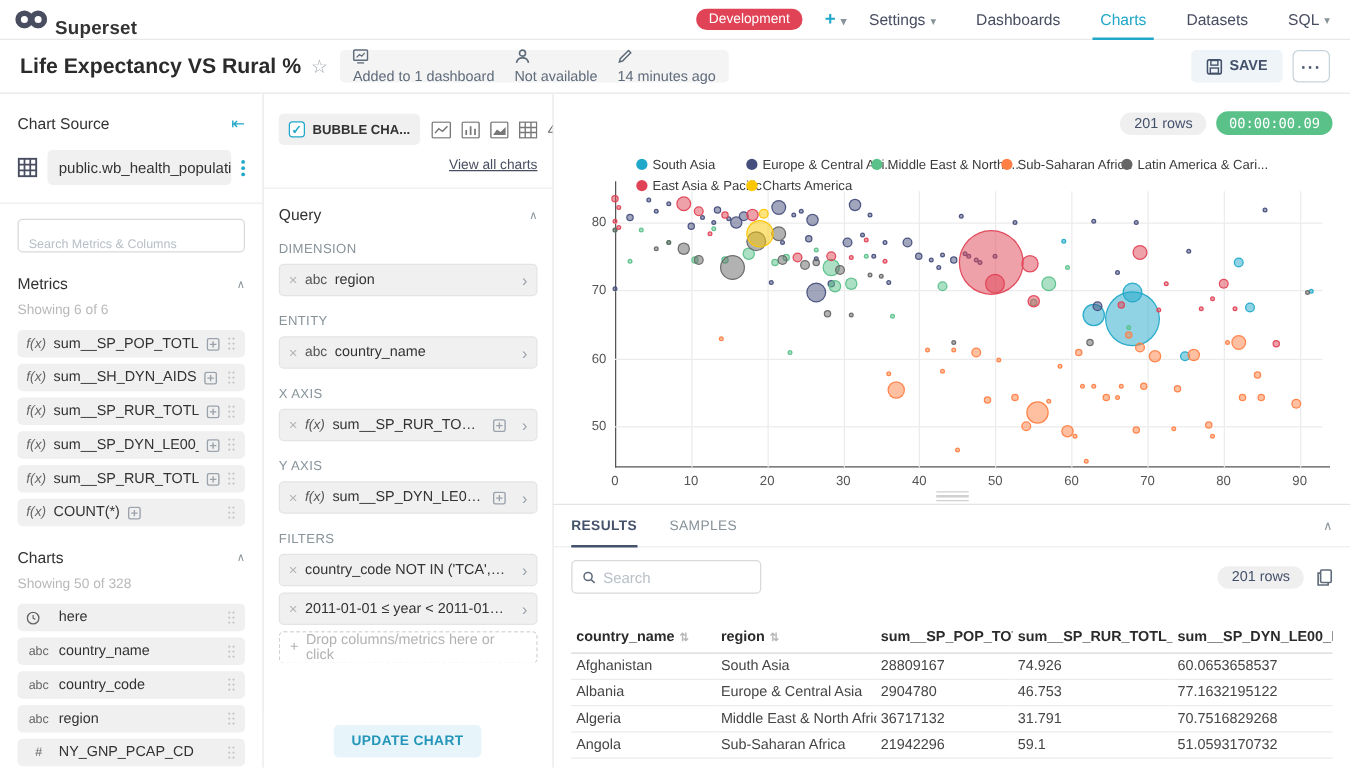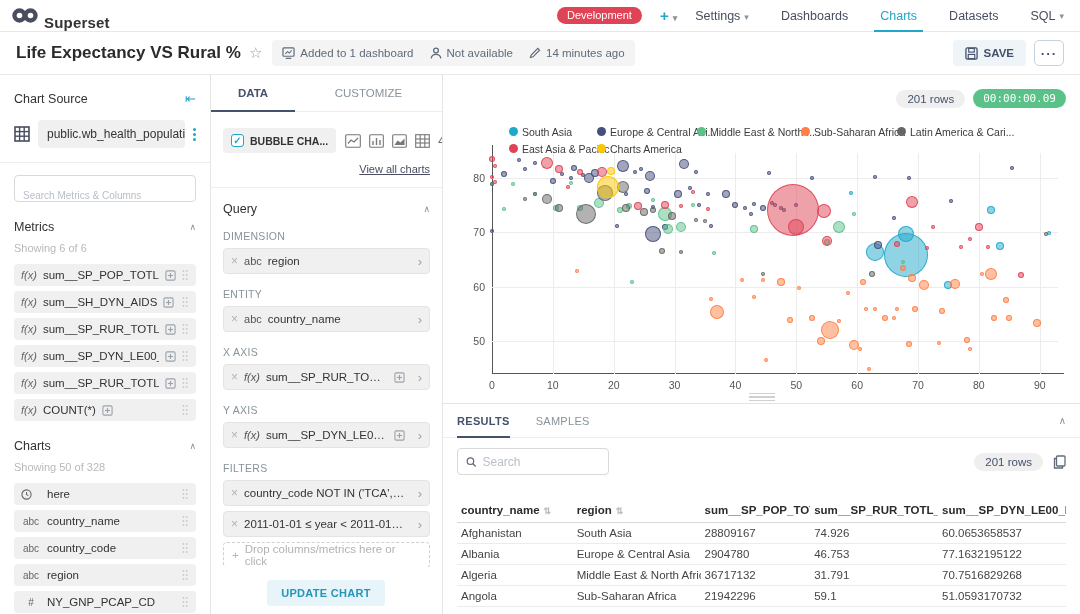--- a/index.html
+++ b/index.html
@@ -22,21 +22,21 @@
   #plus-btn { color:#20a7c9; font-size:15px; font-weight:bold; cursor:pointer; }
   #settings { font-size:12.5px; cursor:pointer; }
 
   
   #titlebar { position:absolute; left:0; top:32px; width:1080px; height:43px; background:#fff;
     border-bottom:1px solid #e8e8e8; display:flex; align-items:center; padding:0 16px; z-index:29; }
   #page-title { font-size:17px; font-weight:bold; color:#2b2b2b; }
   #fav-star { color:#9aa2ab; font-size:15px; margin:0 10px 0 8px; cursor:pointer; }
   #badge-bar { background:#f4f4f4; border-radius:4px; height:26px; display:flex; align-items:center;
     padding:0 10px; gap:16px; color:#5f6b7a; font-size:11.5px; }
-  .badge-item { display:flex; align-items:flex-start; gap:5px; }
+  .badge-item { display:flex; align-items:flex-start; gap:5px;flex-direction:column; }
   .badge-ico { color:#5f6b7a; display:flex; }
   #titlebar-right { margin-left:auto; display:flex; align-items:center; gap:8px; }
   #save-btn { background:#eef4f7; color:#44516b; font-weight:bold; font-size:11.5px;
     border:none; border-radius:4px; height:26px; padding:0 12px; display:flex; align-items:center;
     gap:6px; cursor:pointer; }
   #more-btn { background:#fff; border:1px solid #c7d3da; border-radius:5px; height:26px; width:30px;
     color:#44516b; font-weight:bold; cursor:pointer; letter-spacing:1px; }
 
   
   #left-panel { position:absolute; left:0; top:75px; width:211px; bottom:0; background:#fff;
@@ -363,25 +363,20 @@
       </div>
       <div class="item-pill">
         <span class="ptype">#</span>
         <span class="plabel">NY_GNP_PCAP_CD</span>
         <span class="drag-dots" style="font-size: 4px;">●●<br>●●<br>●●</span>
       </div>
     </div>
 </div>
 
 <div id="mid-panel">
-  <div id="mid-tabs">
-    <div class="mtab t1">DATA</div>
-    <div class="mtab t2">CUSTOMIZE</div>
-    <div id="mid-tab-ind"></div>
-  </div>
   <div id="viz-row">
     <div id="viz-pill">
       <span id="viz-check">✓</span>
       <span>BUBBLE CHA...</span>
     </div>
     <div class="viz-icos">
       <svg width="16" height="14" viewBox="0 0 16 14">
         <rect x="0.7" y="0.7" width="14.6" height="12.6" rx="1" fill="none" stroke="#777" stroke-width="1.1"></rect>
         <polyline points="3,9.5 6,6 9,8 13,4" fill="none" stroke="#777" stroke-width="1.2"></polyline>
       </svg>

